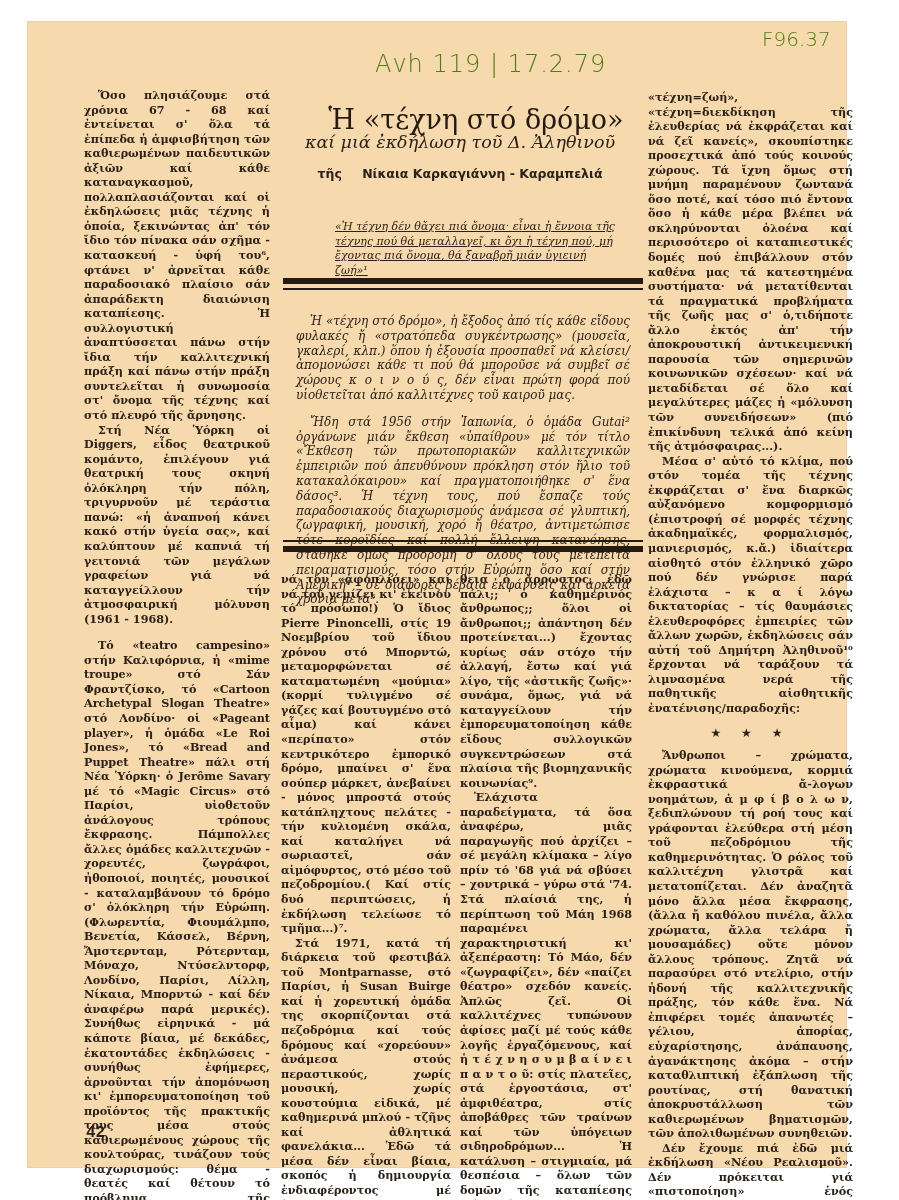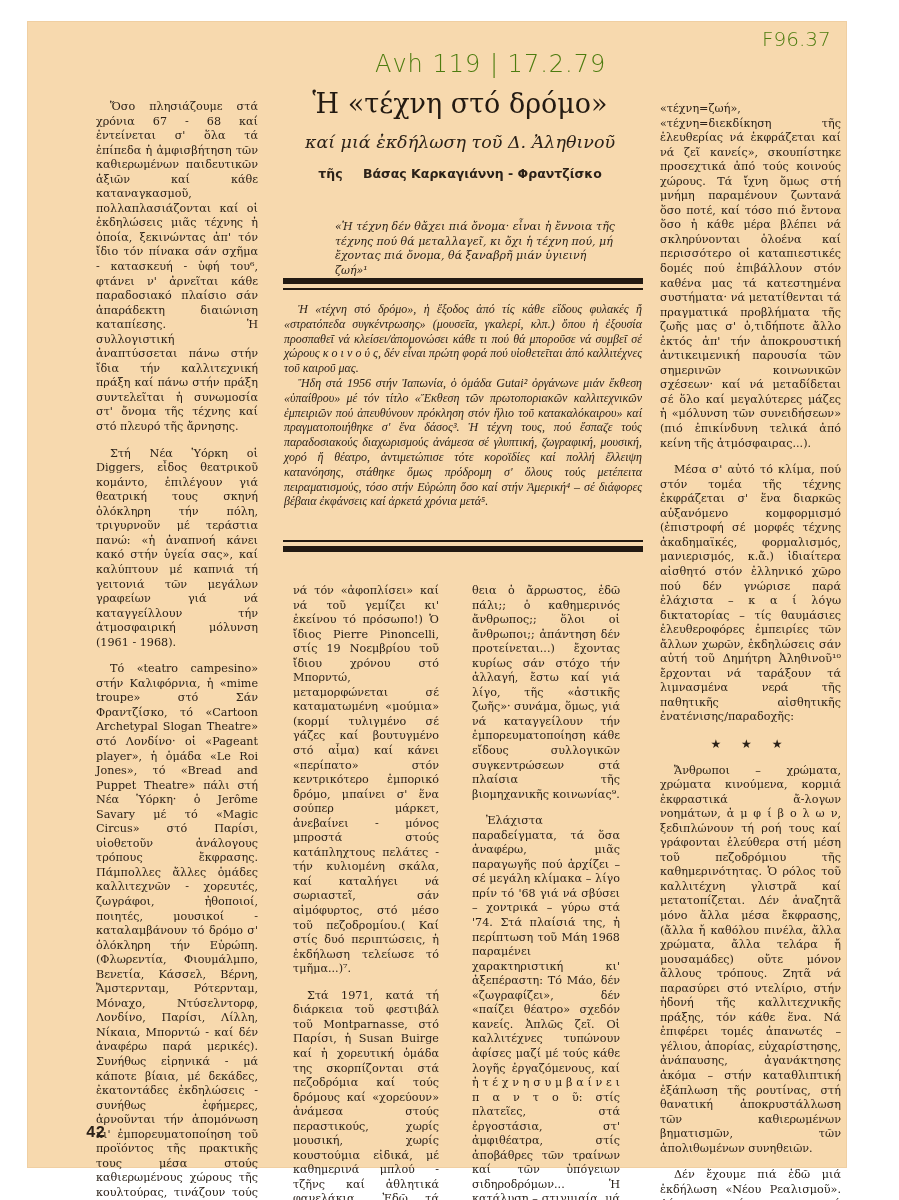--- a/index.html
+++ b/index.html
@@ -14,69 +14,69 @@
   }
   .pencil {
     position: absolute; font-family: "DejaVu Sans", sans-serif; color: #4d7c0f; font-weight: 300;
   }
   .pencil.top { left: 375px; top: 50px; font-size: 24px; letter-spacing: 1px; }
   .pencil.corner { left: 762px; top: 27px; font-size: 20px; }
   .col {
     position: absolute; font-size: 11.2px; line-height: 14.55px; text-align: justify;
     hyphens: manual;
   }
-  .col p { margin: 12px; text-indent: 14px; }
+  .col p { margin: 0; text-indent: 14px; font-weight: bold; }
   .col p.noindent { text-indent: 0; }
   .col p.gap { margin-top: 12px; }
   .col1 { left: 84px; top: 88px; width: 186px; }
   .col2 { left: 281px; top: 572px; width: 170px; }
   .col3 { left: 460px; top: 572px; width: 172px; }
   .col4 { left: 648px; top: 90px; width: 205px; }
   .title {
     position: absolute; left: 285px; top: 88px; width: 350px; text-align: center;
-    font-size: 27px; font-weight: normal; margin: 0; color: #231a12;
+    font-size: 27px; font-weight: normal; margin: 16px; color: #231a12;
   }
   .subtitle {
     position: absolute; left: 285px; top: 132px; width: 350px; text-align: center;
     font-size: 17.5px; color: #2b2118; font-style: italic;
   }
   .byline {
     position: absolute; left: 285px; top: 166px; width: 350px; text-align: center;
     font-family: "DejaVu Sans", sans-serif; font-weight: bold; font-size: 12.5px;
   }
   .byline .pre { margin-right: 16px; }
   .epigraph {
     position: absolute; left: 335px; top: 220px; width: 285px; font-style: italic;
-    font-size: 11px; line-height: 14.5px;
+    font-size: 11px; line-height: 14.5px; text-decoration: underline;
   }
   .rule { position: absolute; background: #231a12; }
   .intro {
     position: absolute; left: 284px; top: 302px; width: 358px; font-style: italic;
     font-size: 12px; line-height: 14.8px; text-align: justify;
   }
-  .intro p { margin: 0; text-indent: 14px; font-family: Liberation Serif, serif; }
+  .intro p { margin: 12px; text-indent: 14px; }
   .stars { text-align: center; font-size: 12px; letter-spacing: 8px; margin: 10px 0 8px; }
   .pagenum {
     position: absolute; left: 86px; top: 1124px; font-family: Liberation Mono, monospace;
     font-weight: bold; font-size: 16px;
   }
 </style>
 </head>
 <body>
 
 <div class="page"></div>
 
 <div class="pencil top">Αvh 119 | 17.2.79</div>
 <div class="pencil corner">F96.37</div>
 
 <h1 class="title">Ἡ «τέχνη στό δρόμο»</h1>
 <div class="subtitle">καί μιά ἐκδήλωση τοῦ Δ. Ἀληθινοῦ</div>
 <div class="byline">
   <span class="pre">τῆς</span>
-  <span>Βάσας Καρκαγιάννη - Φραντζίσκο</span>
+  <span>Νίκαια Καρκαγιάννη - Καραμπελιά</span>
 </div>
 
 <div class="epigraph">«Ἡ τέχνη δέν θἄχει πιά ὄνομα· εἶναι ἡ ἔννοια τῆς τέχνης πού θά μεταλλαγεῖ, κι ὄχι ἡ τέχνη πού, μή ἔχοντας πιά ὄνομα, θά ξαναβρῆ μιάν ὑγιεινή ζωή»¹</div>
 
 <div class="rule" style="left:283px;top:278px;width:360px;height:6px;"></div>
 <div class="rule" style="left:283px;top:288px;width:360px;height:1.5px;"></div>
 
 <div class="intro">
   <p>Ἡ «τέχνη στό δρόμο», ἡ ἔξοδος ἀπό τίς κάθε εἴδους φυλακές ἤ «στρατόπεδα συγκέντρωσης» (μουσεῖα, γκαλερί, κλπ.) ὅπου ἡ ἐξουσία προσπαθεῖ νά κλείσει/ἀπομονώσει κάθε τι πού θά μποροῦσε νά συμβεῖ σέ χώρους κ ο ι ν ο ύ ς, δέν εἶναι πρώτη φορά πού υἱοθετεῖται ἀπό καλλιτέχνες τοῦ καιροῦ μας.</p>
   <p>Ἤδη στά 1956 στήν Ἰαπωνία, ὁ ὁμάδα Gutai² ὀργάνωνε μιάν ἔκθεση «ὑπαίθρου» μέ τόν τίτλο «Ἔκθεση τῶν πρωτοποριακῶν καλλιτεχνικῶν ἐμπειριῶν πού ἀπευθύνουν πρόκληση στόν ἥλιο τοῦ κατακαλόκαιρου» καί πραγματοποιήθηκε σ' ἕνα δάσος³. Ἡ τέχνη τους, πού ἔσπαζε τούς παραδοσιακούς διαχωρισμούς ἀνάμεσα σέ γλυπτική, ζωγραφική, μουσική, χορό ἤ θέατρο, ἀντιμετώπισε τότε κοροϊδίες καί πολλή ἔλλειψη κατανόησης, στάθηκε ὅμως πρόδρομη σ' ὅλους τούς μετέπειτα πειραματισμούς, τόσο στήν Εὐρώπη ὅσο καί στήν Ἀμερική⁴ – σέ διάφορες βέβαια ἐκφάνσεις καί ἀρκετά χρόνια μετά⁵.</p>

